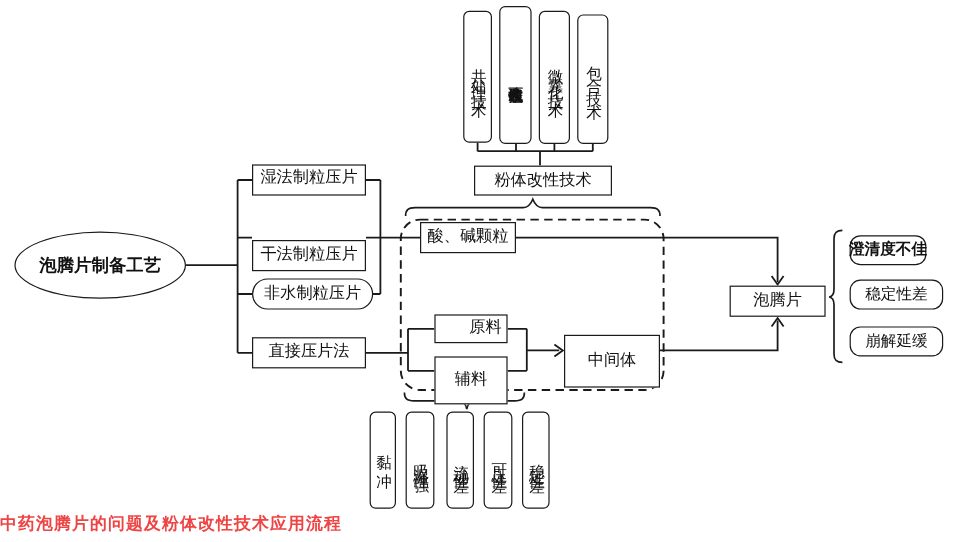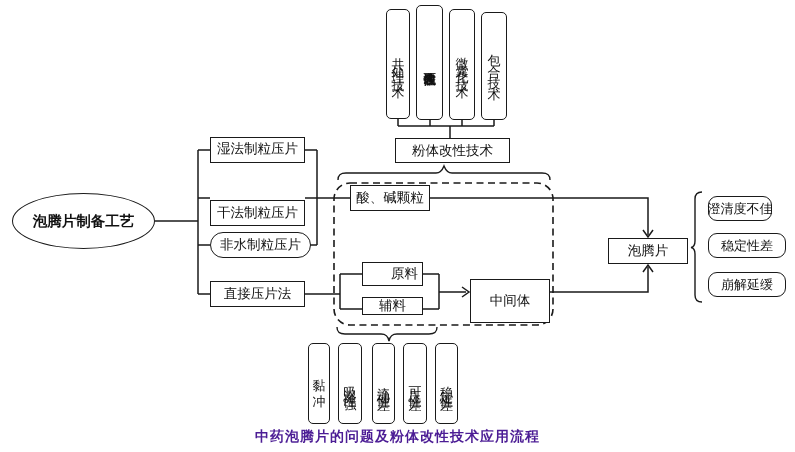--- a/index.html
+++ b/index.html
@@ -34,25 +34,24 @@
     position:absolute;
     box-sizing:border-box;
     border:1.6px solid #1a1a1a;
     border-radius:50%;
     display:flex;align-items:center;justify-content:center;
     font-size:14.5px;
   }
   .caption{
     position:absolute;
     left:0;right:0;top:428px;
-    text-align:center;
     font-family:"DejaVu Sans","Liberation Sans",sans-serif;
     font-size:14px;font-weight:700;
     letter-spacing:1px;
-    color:#4c1d95;
+    color:#ef4444;
   }
 </style>
 </head>
 <body>
 
 <div id="canvas">
 
   <svg id="wires" viewBox="0 0 795 452" xmlns="http://www.w3.org/2000/svg">
     <g fill="none" stroke="#1a1a1a" stroke-width="1.5">
 
@@ -97,26 +96,26 @@
 
   <div class="box vbox" style="left:386px;top:9px;width:24px;height:110px;letter-spacing:7px;">共处理技术</div>
   <div class="box vbox" style="left:416px;top:5px;width:27px;height:115px;letter-spacing:0px;font-size:12.5px;">表面包覆改性技术</div>
   <div class="box vbox" style="left:449px;top:9px;width:26px;height:111px;letter-spacing:7px;">微囊化技术</div>
   <div class="box vbox" style="left:481px;top:12px;width:26px;height:108px;letter-spacing:11px;">包合技术</div>
 
   <div class="box" style="left:395px;top:138px;width:115px;height:25px;">粉体改性技术</div>
 
   <div class="box" style="left:350px;top:185px;width:80px;height:26px;">酸、碱颗粒</div>
   <div class="box" style="left:362px;top:262px;width:61px;height:24px;padding-left:24px;">原料</div>
-  <div class="box" style="left:362px;top:297px;width:61px;height:18px;">辅料</div>
+  <div class="box" style="left:362px;top:297px;width:61px;height:40px;">辅料</div>
   <div class="box" style="left:470px;top:279px;width:80px;height:44px;">中间体</div>
 
   <div class="box" style="left:608px;top:238px;width:80px;height:26px;">泡腾片</div>
 
-  <div class="box pill" style="left:708px;top:196px;width:64px;height:25px;">澄清度不佳</div>
+  <div class="box pill" style="left:708px;top:196px;width:64px;height:25px;font-weight:bold;">澄清度不佳</div>
   <div class="box pill" style="left:708px;top:233px;width:78px;height:25px;">稳定性差</div>
   <div class="box pill" style="left:708px;top:272px;width:78px;height:25px;">崩解延缓</div>
 
   <div class="box vbox" style="left:308px;top:343px;width:22px;height:81px;letter-spacing:16px;">黏冲</div>
   <div class="box vbox" style="left:338px;top:343px;width:24px;height:81px;letter-spacing:4px;">吸湿性强</div>
   <div class="box vbox" style="left:372px;top:343px;width:23px;height:81px;letter-spacing:4px;">流动性差</div>
   <div class="box vbox" style="left:403px;top:343px;width:24px;height:81px;letter-spacing:4px;">可压性差</div>
   <div class="box vbox" style="left:435px;top:343px;width:23px;height:81px;letter-spacing:4px;">稳定性差</div>
 
   <div class="caption">中药泡腾片的问题及粉体改性技术应用流程</div>

